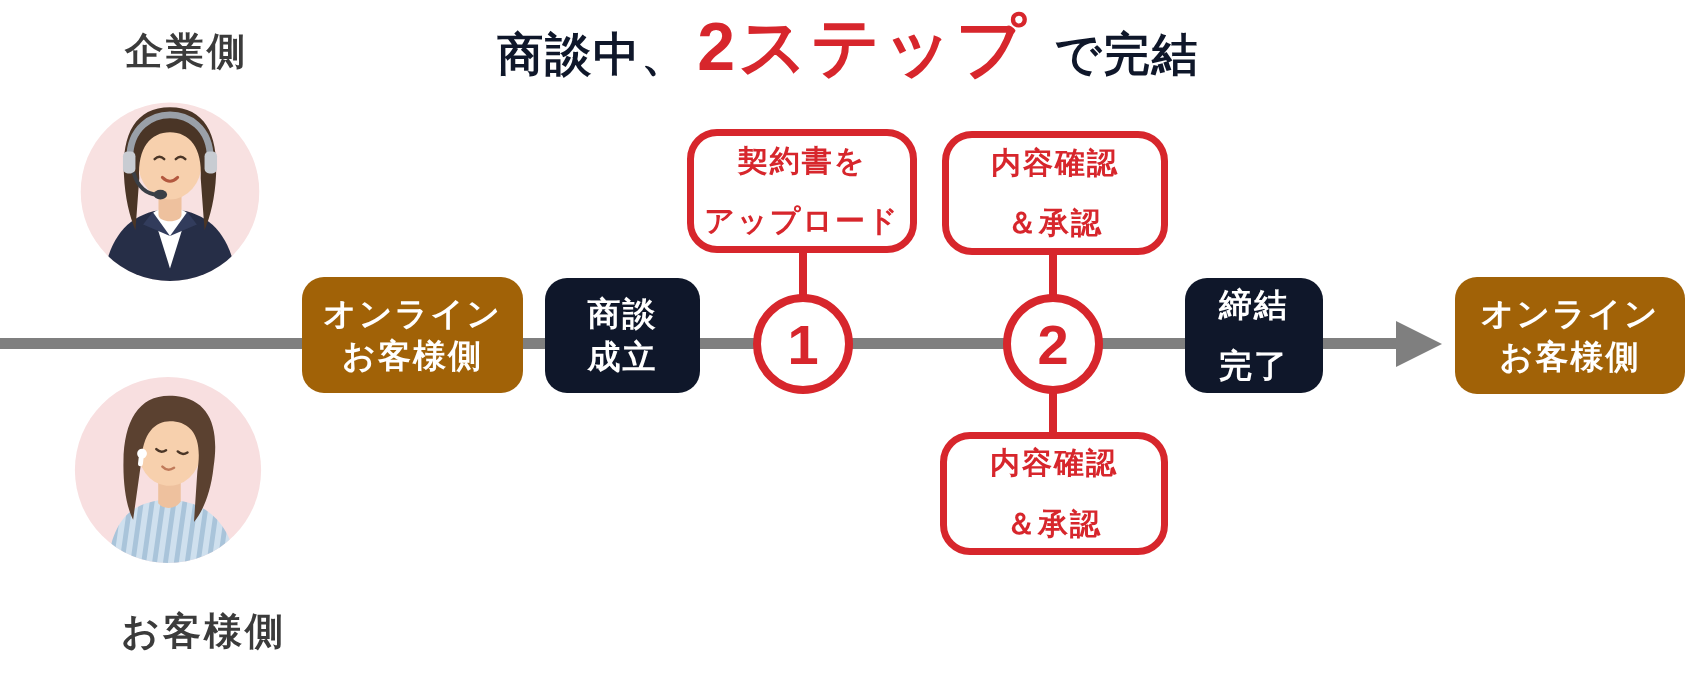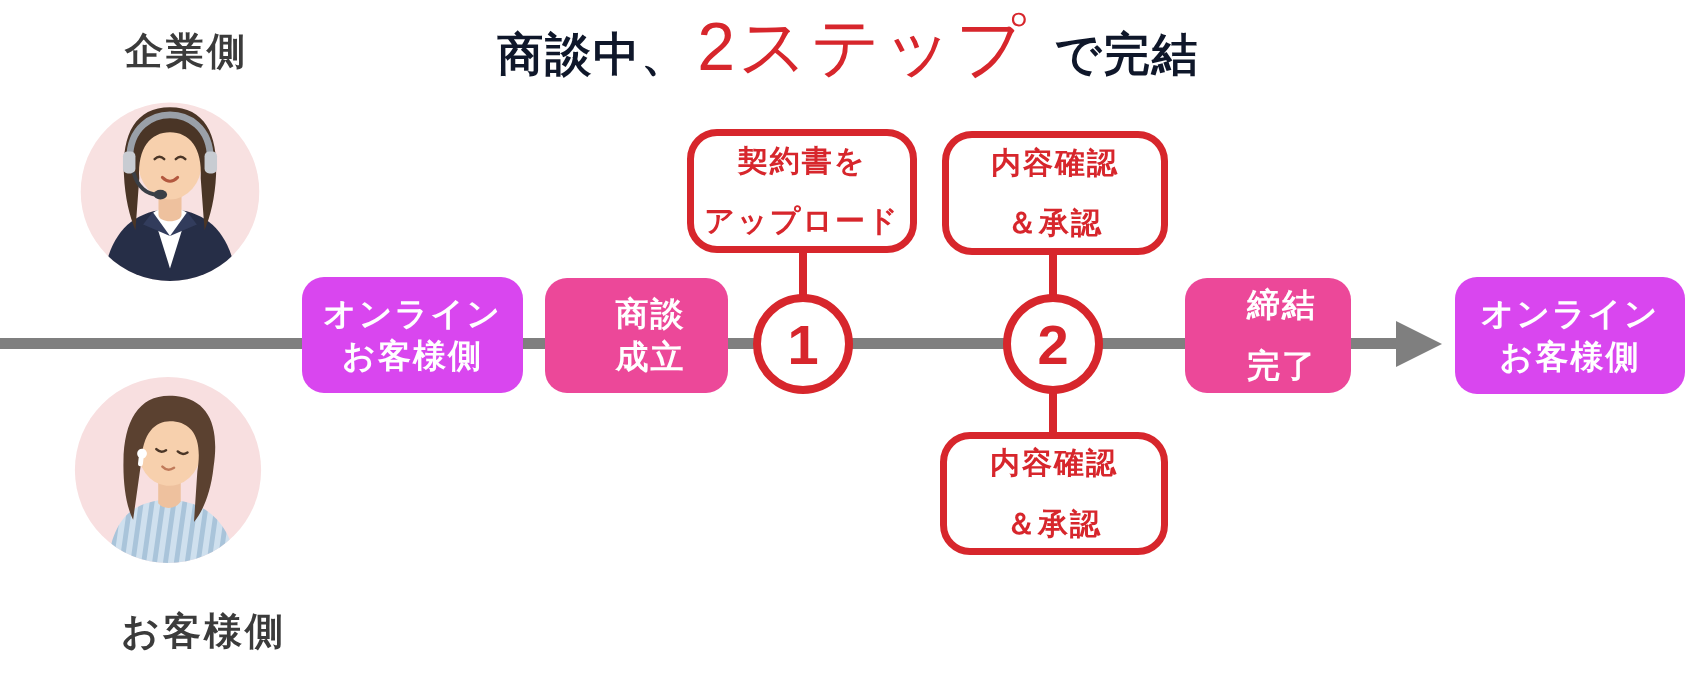--- a/index.html
+++ b/index.html
@@ -2,43 +2,43 @@
 <html><head>
 <meta charset="utf-8">
 <style>
   html,body{margin:0;padding:0;background:#ffffff;}
   body{font-family:"Liberation Sans","DejaVu Sans",sans-serif;}
   .canvas{position:relative;width:1697px;height:686px;background:#ffffff;overflow:hidden;}
 
   
   .title-row{position:absolute;left:0;right:0;top:2px;display:flex;justify-content:center;align-items:baseline;}
   .title-prefix,.title-suffix{font-size:46px;font-weight:bold;color:#0f172a;letter-spacing:2px;}
-  .title-highlight{font-size:68px;font-weight:normal;color:#d7262c;letter-spacing:3px;margin:0 8px;}
+  .title-highlight{font-size:68px;font-weight:bold;color:#d7262c;letter-spacing:3px;margin:0 8px;}
   .title-suffix{margin-left:18px;}
 
   
   .actor-label{position:absolute;font-size:38px;font-weight:bold;color:#3b3b3b;letter-spacing:3px;text-align:right;}
   .company-label{left:88px;top:26px;width:160px;}
   .customer-label{left:86px;top:572px;width:200px;margin-top:34px;}
 
   .avatar{position:absolute;}
   .avatar-company{left:74px;top:90px;}
   .avatar-customer{left:70px;top:372px;}
 
   
   .timeline-bar{position:absolute;left:0;top:338px;width:1398px;height:11px;background:#7f7f7f;z-index:1;}
   .arrowhead{position:absolute;left:1396px;top:321px;width:0;height:0;
     border-left:46px solid #7f7f7f;border-top:23px solid transparent;border-bottom:23px solid transparent;z-index:1;}
 
   
   .stage{position:absolute;z-index:3;border-radius:22px;display:flex;flex-direction:column;
     align-items:center;justify-content:center;color:#ffffff;font-weight:bold;font-size:33px;
     letter-spacing:2px;line-height:1.28;text-align:center;}
-  .stage-gray{background:#d946ef;}
-  .stage-teal{background:#ec4899;padding-left:28px;}
+  .stage-gray{background:#a16207;}
+  .stage-teal{background:#0f172a;}
   .stage-start{left:302px;top:277px;width:221px;height:116px;}
   .stage-deal{left:545px;top:278px;width:155px;height:115px;}
   .stage-conclude{left:1185px;top:278px;width:138px;height:115px;gap:18px;}
   .stage-end{left:1455px;top:277px;width:230px;height:117px;}
 
   
   .step-circle{position:absolute;z-index:4;width:100px;height:100px;box-sizing:border-box;
     background:#ffffff;border:8px solid #d7262c;border-radius:50%;
     display:flex;align-items:center;justify-content:center;
     color:#d7262c;font-size:56px;font-weight:bold;}

